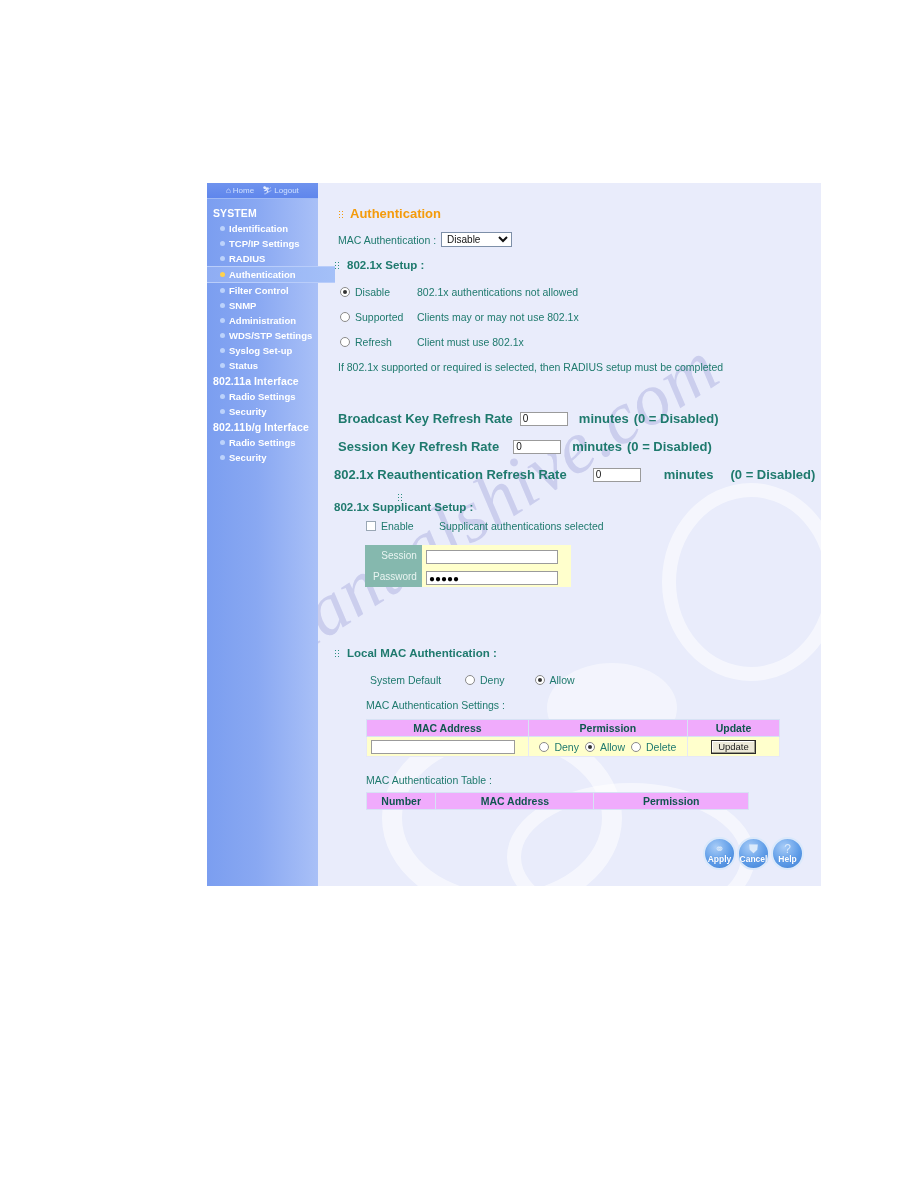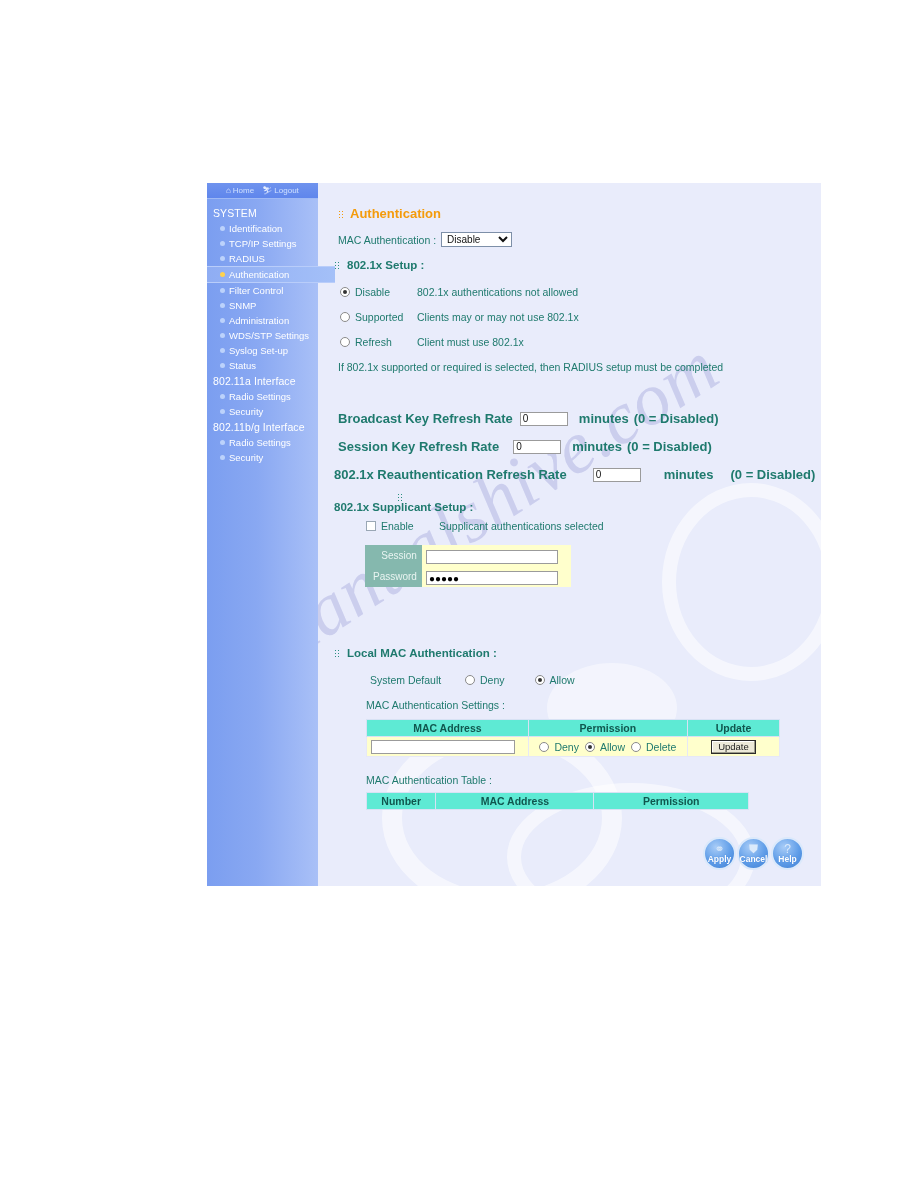--- a/index.html
+++ b/index.html
@@ -219,21 +219,21 @@
     font-size: 10px;
     border: 1px solid #9b9b9b;
     padding: 0 2px;
     box-sizing: border-box;
     font-family: "Liberation Sans", sans-serif;
   }
 
   
   table.mactbl { border-collapse: collapse; }
   table.mactbl th {
-    background: #5eead4;
+    background: #f0abfc;
     color: #10564e;
     font-size: 10.5px;
     font-weight: bold;
     height: 16px;
     border: 1px solid #d7e2f4;
     padding: 0 4px;
   }
   table.mactbl td {
     background: #ffffcc;
     height: 19px;
@@ -313,21 +313,21 @@
           <span class="gi">⌂</span>
           <span>Home</span>
         </span>
         <span class="navlink">
           <span class="gi">⛷</span>
           <span>Logout</span>
         </span>
       </div>
       <div id="navdiv"></div>
 
-      <div style="position:absolute; left:0; top:22px; width:128px;">
+      <div style="position:absolute; left:0; top:22px; width:128px;font-weight:bold;">
 
         <div class="sec-title">SYSTEM</div>
         <div class="nav-item">
           <span class="dot"></span>
           <span>Identification</span>
         </div>
         <div class="nav-item">
           <span class="dot"></span>
           <span>TCP/IP Settings</span>
         </div>

